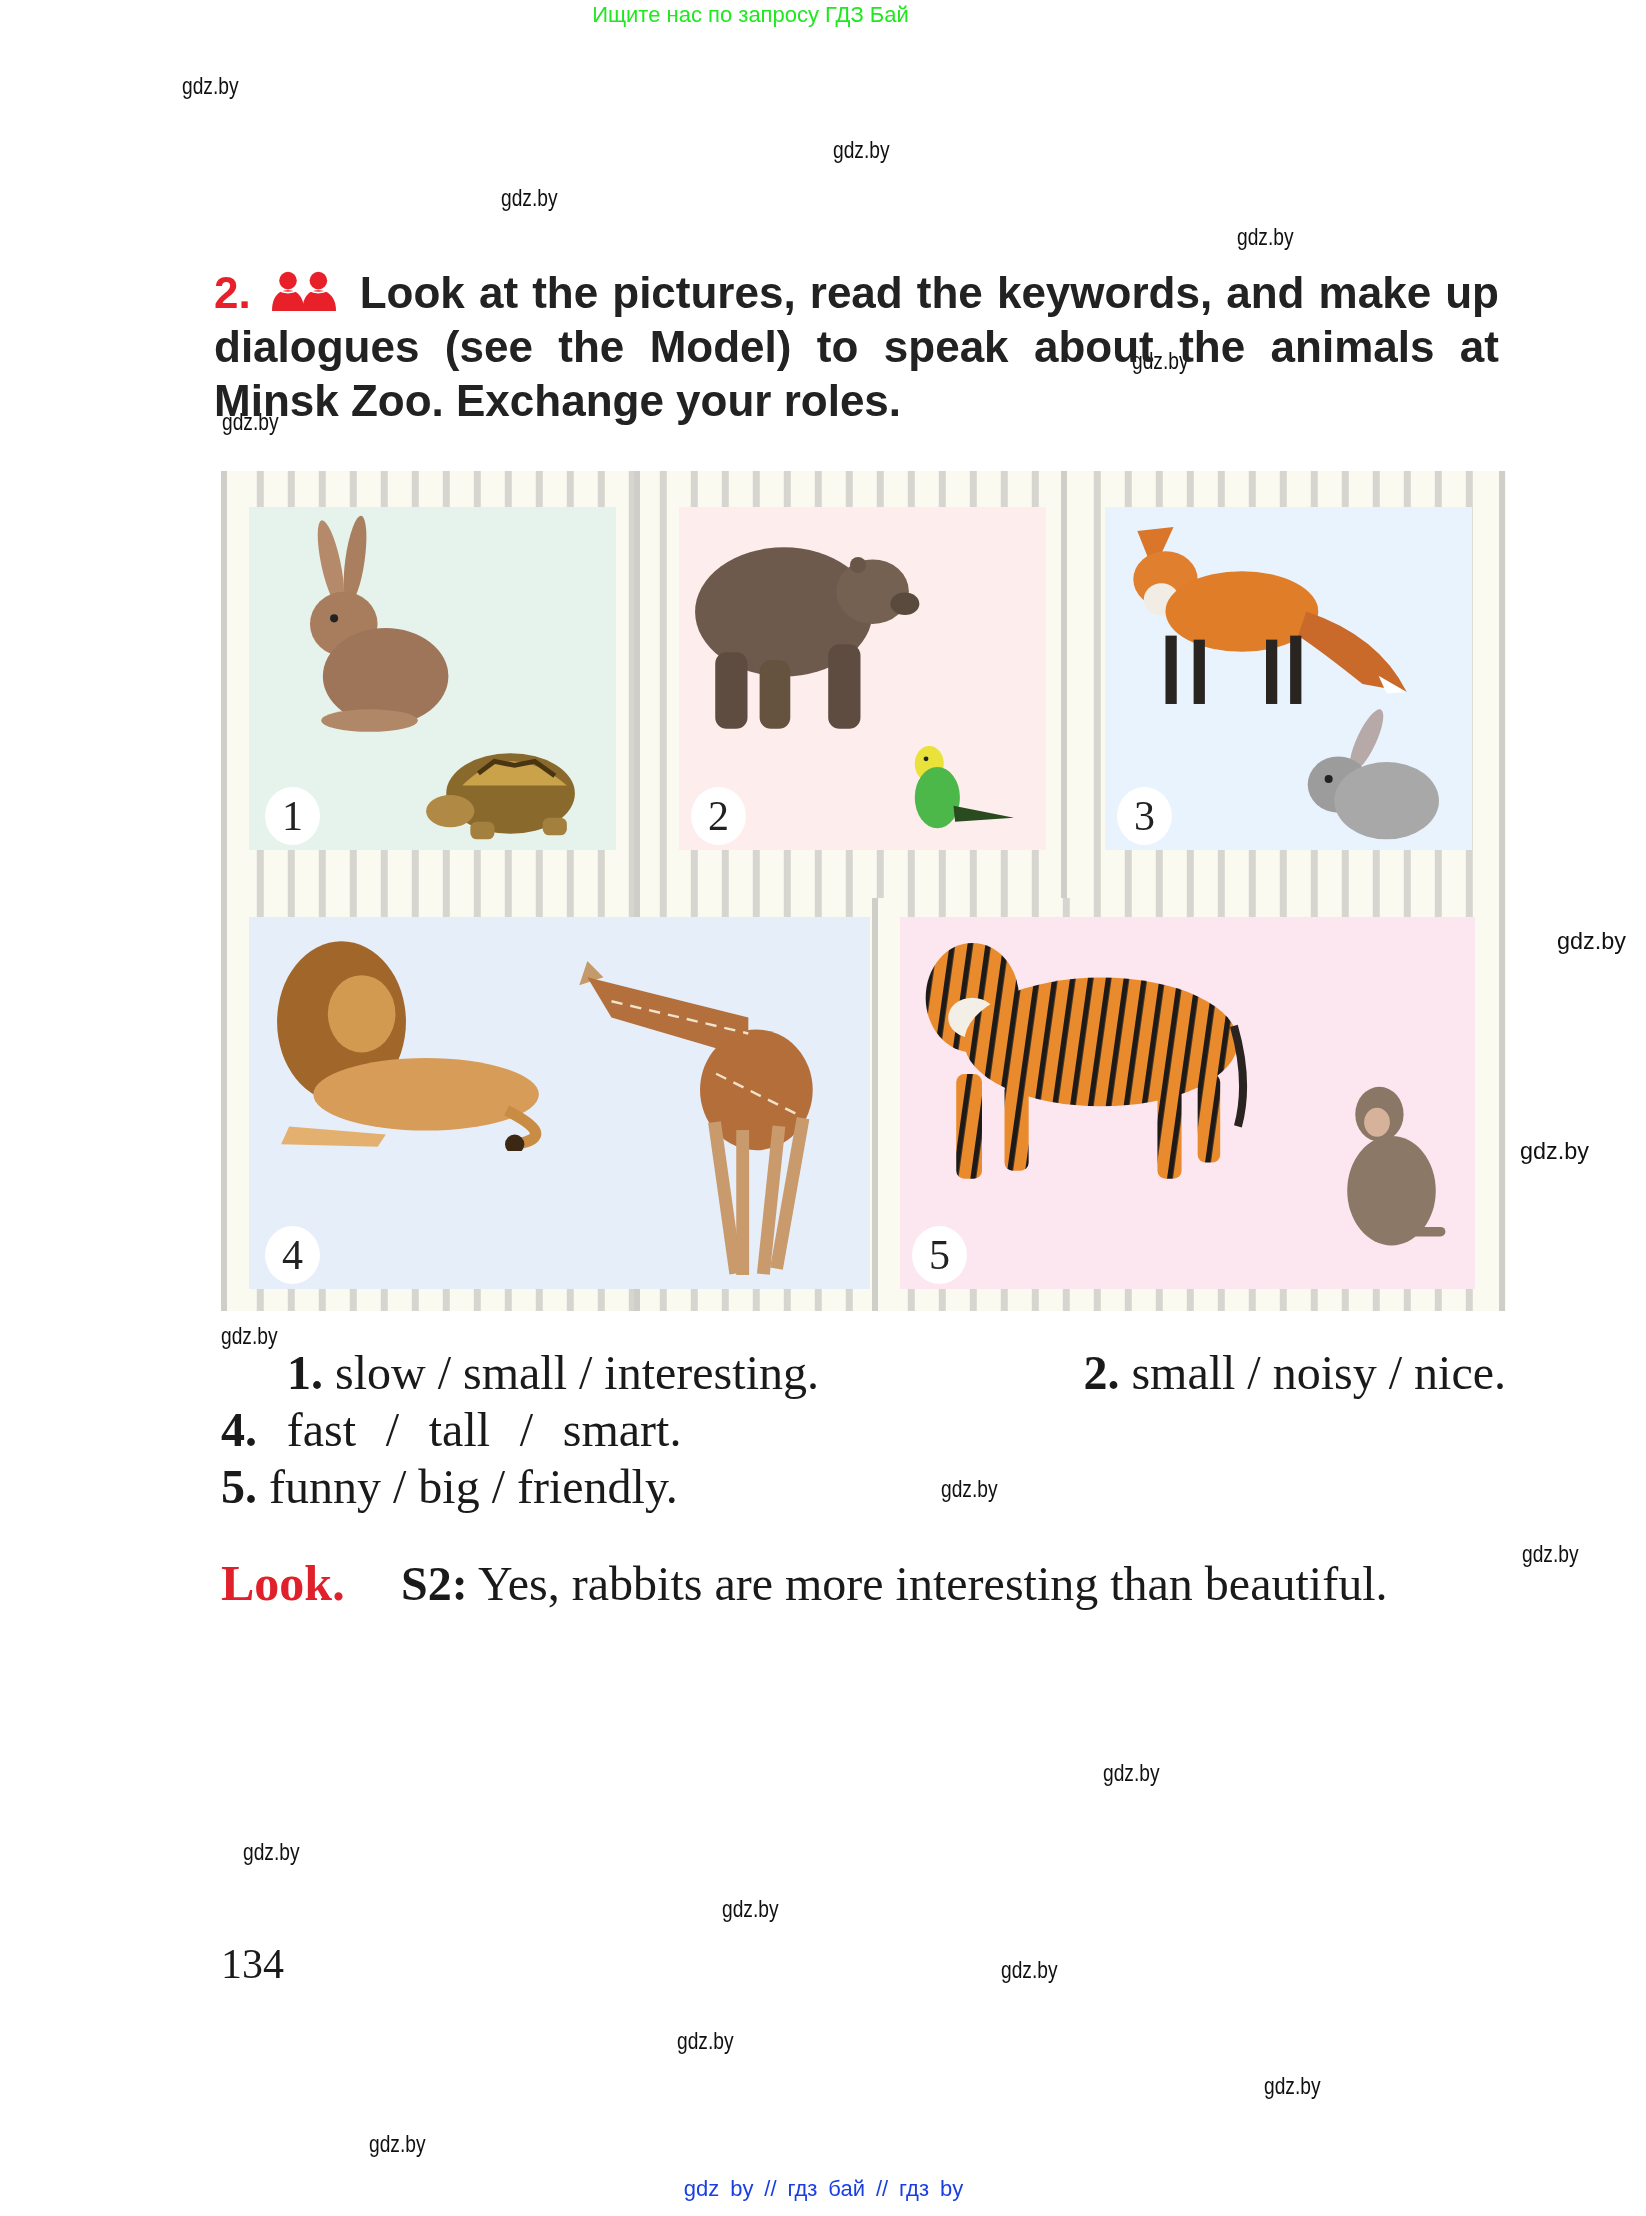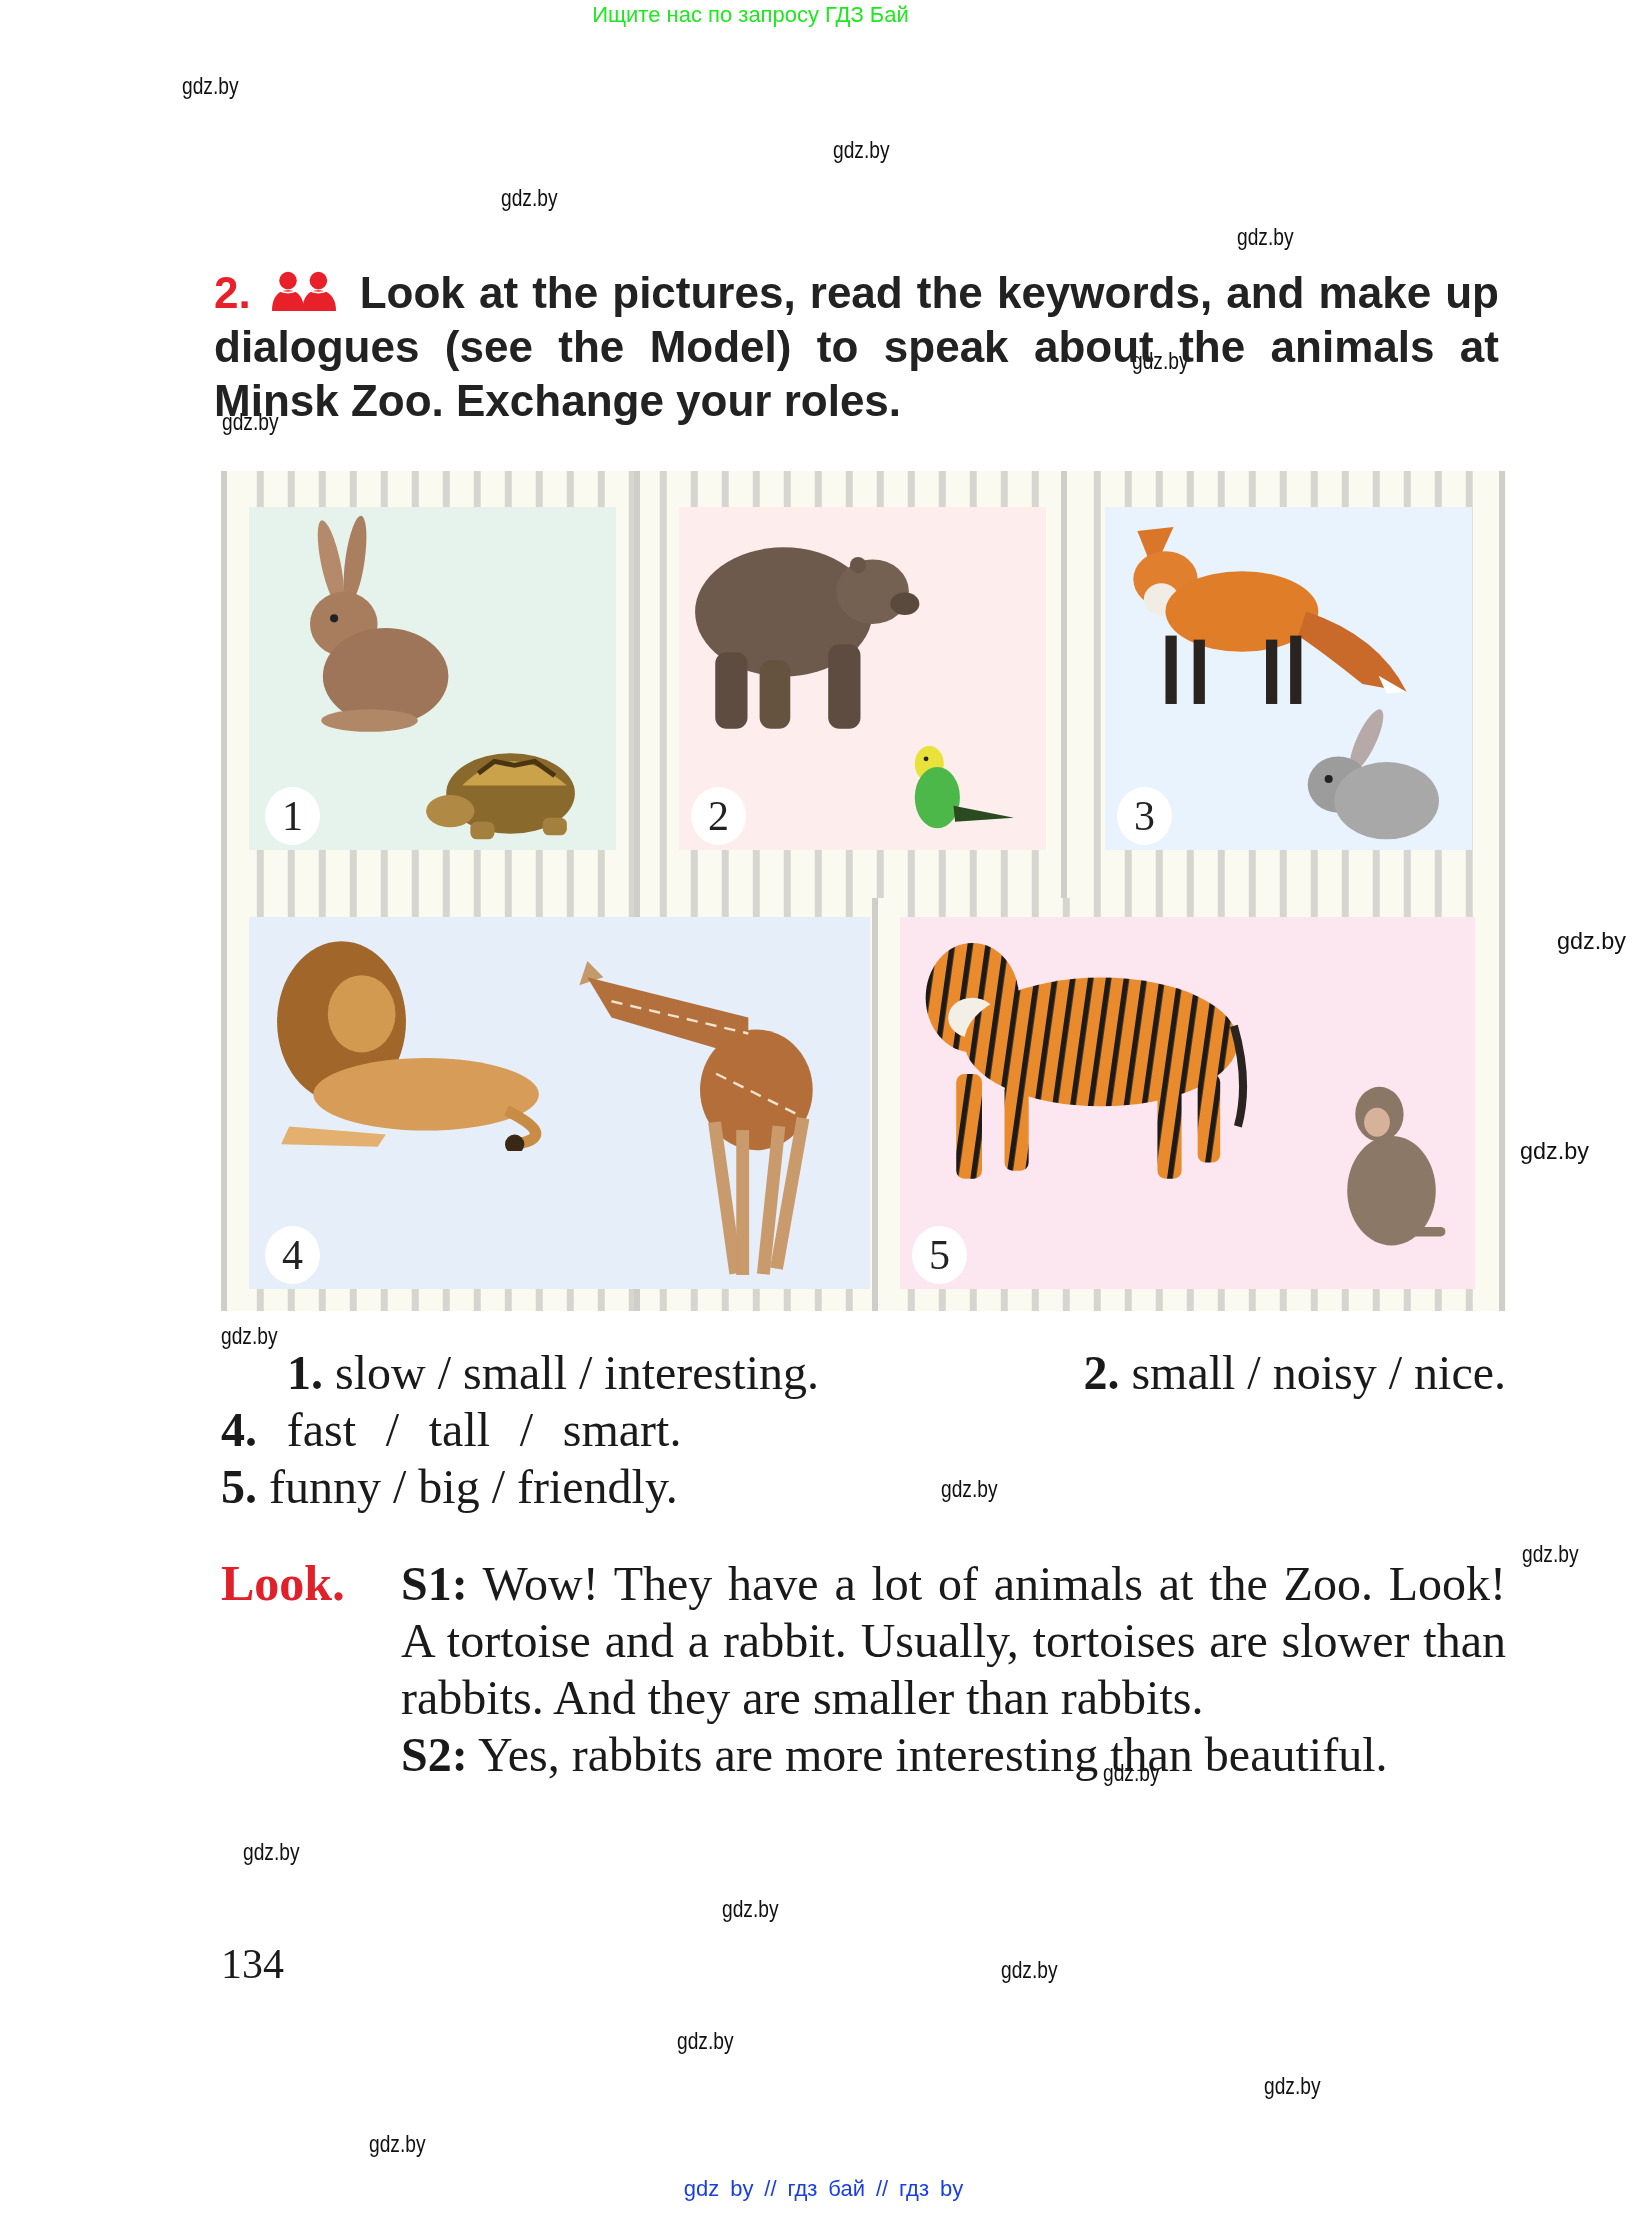--- a/index.html
+++ b/index.html
@@ -279,20 +279,19 @@
   <div class="kw-line">
     <span style="word-spacing:17.7px"><b>4.</b> <span>fast / tall / smart.</span></span>
   </div>
   <div class="kw-line left">
     <span><b>5.</b> <span>funny / big / friendly.</span></span>
   </div>
 </div>
 
 <div class="model-label">Look.</div>
 <div class="model-body">
-  <p><span class="spk">S1:</span> <span>Wow! They have a lot of animals at the Zoo. Look! A tortoise and a rabbit. Usually, tortoises are slower than rabbits. And they are smaller than rabbits.</span></p>
   <p><span class="spk">S2:</span> <span>Yes, rabbits are more interesting than beautiful.</span></p>
 </div>
 
 <div class="page-num">134</div>
 
 <div class="footer">gdz by  //  гдз бай  //  гдз by</div>
 
 
 </body></html>

